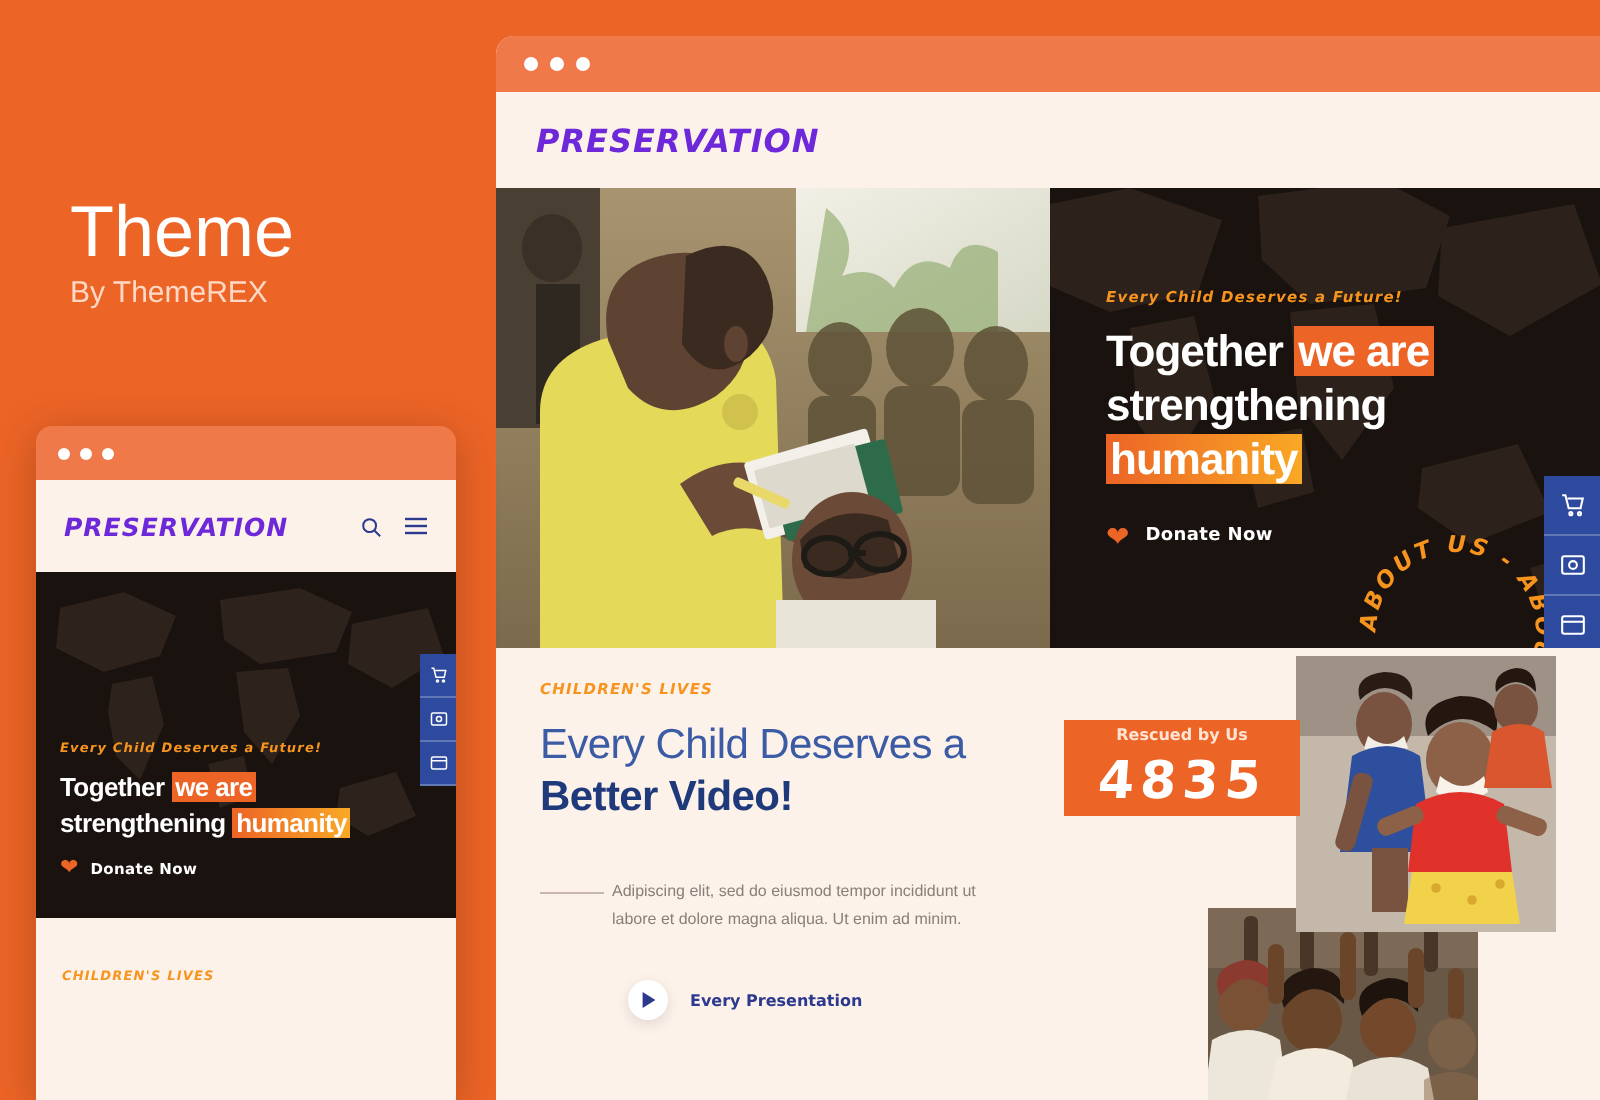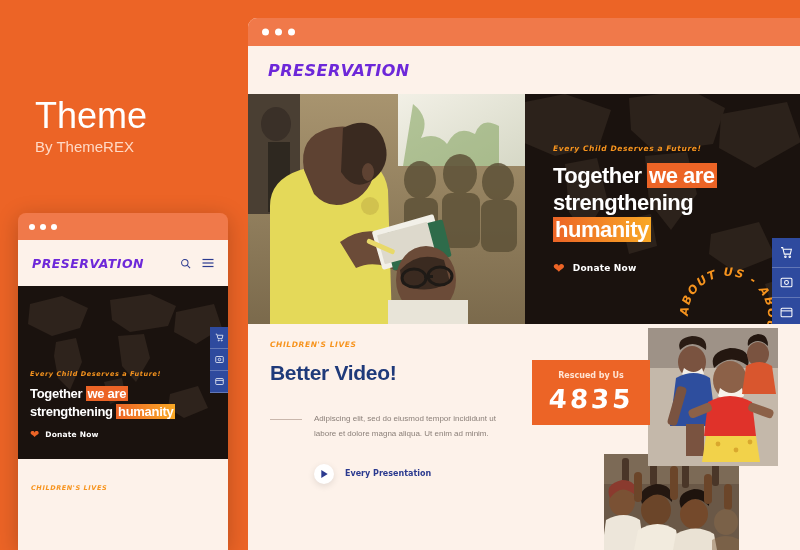--- a/index.html
+++ b/index.html
@@ -138,33 +138,33 @@
 
   
   .circtext { position:absolute; right:18px; bottom:-46px; width:108px; height:108px; }
 
   
   .w-lower { position:relative; height:226px; background:#FDF2EA; }
   .lower-left { position:absolute; left:22px; top:16px; width:300px; }
   .lbl-children { font-size:7.5px; margin-bottom:11px; }
   .lower-h1 { font-size:21px; font-weight:400; color:#3B5BA5; letter-spacing:-.3px; line-height:1.25; }
   .lower-h2 { font-size:21px; font-weight:bold; color:#1F3A7A; letter-spacing:-.3px; line-height:1.25; }
-  .para-row { display:flex; align-items:flex-start; gap:12px; margin-top:26px; }
+  .para-row { display:flex; align-items:flex-start; gap:4px; margin-top:26px; }
   .para-dash { width:32px; height:1px; background:#C9B7AC; margin-top:7px; flex:none; }
   .para { font-size:8px; color:#8A7F78; line-height:1.85; width:196px; }
   .video-row { display:flex; align-items:center; gap:11px; margin-top:22px; margin-left:44px; }
   .play-circle {
     width:20px; height:20px; border-radius:50%; background:#fff;
     display:flex; align-items:center; justify-content:center;
     box-shadow:0 2px 7px rgba(0,0,0,.11);
   }
   .video-lbl { font-size:8px; font-weight:bold; color:#2B3A8F; font-family:"DejaVu Sans", sans-serif; }
 
   .stat-card {
-    position:absolute; left:284px; top:36px; width:118px; height:65px;
+    position:absolute; left:284px; top:36px; width:118px; height:48px;
     background:#EC6426; display:flex; flex-direction:column;
     align-items:center; justify-content:center; z-index:5;
   }
   .stat-lbl { font-size:8px; color:#ffe4d4; font-family:"DejaVu Sans", sans-serif; font-weight:bold; }
   .stat-num {
     font-family:"DejaVu Sans", sans-serif; font-weight:bold; font-size:26px;
     color:#ffffff; letter-spacing:3px; margin-top:4px;
     transform:skewX(-4deg);
   }
 
@@ -380,20 +380,21 @@
           <rect x="2" y="4" width="20" height="16" rx="2"></rect>
             <line x1="2" y1="9" x2="22" y2="9"></line>
         </svg>
       </div>
     </div>
   </div>
 
   <div class="w-lower">
     <div class="lower-left">
       <div class="tagline lbl-children">CHILDREN'S LIVES</div>
+      <div class="lower-h1">Every Child Deserves a</div>
       <div class="lower-h2">Better Video!</div>
       <div class="para-row">
         <span class="para-dash"></span>
         <p class="para">Adipiscing elit, sed do eiusmod tempor incididunt ut labore et dolore magna aliqua. Ut enim ad minim.</p>
       </div>
       <div class="video-row">
         <span class="play-circle">
           <svg width="7" height="8" viewBox="0 0 8 10">
               <polygon points="0,0 8,5 0,10" fill="#2B3A8F"></polygon>
             </svg>

